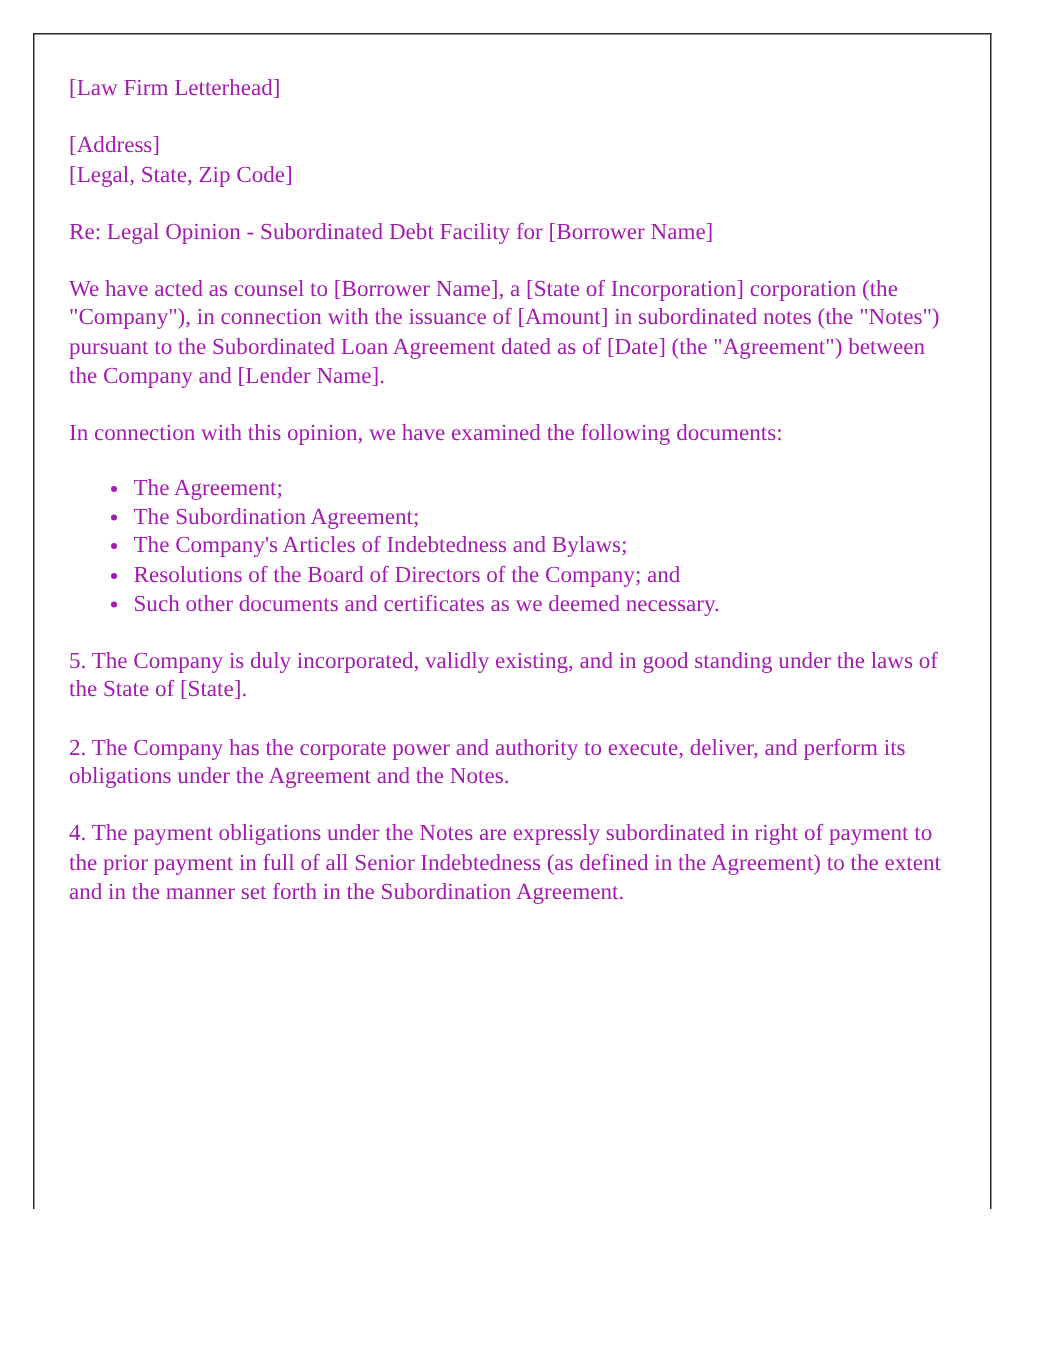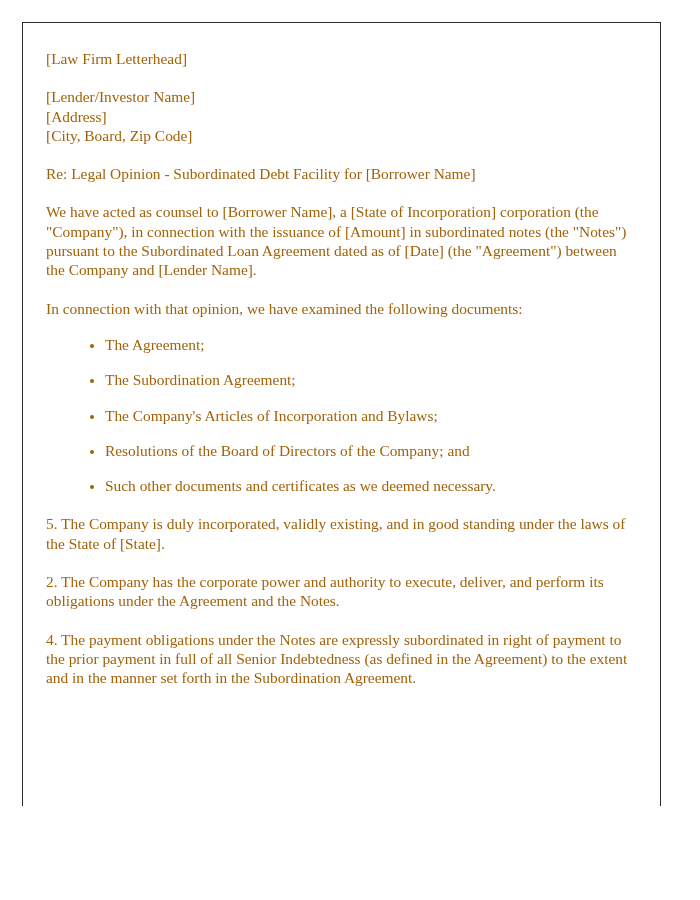--- a/index.html
+++ b/index.html
@@ -20,40 +20,40 @@
     width: 639px;
     height: 784px;
     border: 1px solid #2b2b2b;
     border-bottom: none;
     box-sizing: border-box;
     background: #ffffff;
     overflow: hidden;
   }
   #content {
     padding: 26px 25px 0 23px;
-    color: #a16207;
+    color: #a21caf;
     font-size: 15.4px;
     line-height: 19.3px;
   }
   .block {
     margin: 0 0 19px 0;
   }
   .block:last-child {
     margin-bottom: 0;
   }
   .addr-line {
     margin: 0;
   }
   ul.doclist {
     margin: 17px 0 19px 0;
     padding-left: 43px;
     list-style-type: disc;
   }
   ul.doclist li {
-    margin: 16px;
+    margin: 0;
     padding: 0;
   }
   ul.doclist li::marker {
     font-size: 13px;
   }
   p {
     margin: 0;
     text-align: left;
   }
 </style>
@@ -62,40 +62,39 @@
 
 <div id="page">
   <div id="content">
 
     <div class="block">
       <p>[Law Firm Letterhead]</p>
     </div>
 
 
     <div class="block">
-      <p class="addr-line">[Lender/Investor Name]</p>
       <p class="addr-line">[Address]</p>
-      <p class="addr-line">[City, Board, Zip Code]</p>
+      <p class="addr-line">[Legal, State, Zip Code]</p>
     </div>
 
     <div class="block">
       <p>Re: Legal Opinion - Subordinated Debt Facility for [Borrower Name]</p>
     </div>
 
 
     <div class="block">
       <p>We have acted as counsel to [Borrower Name], a [State of Incorporation] corporation (the "Company"), in connection with the issuance of [Amount] in subordinated notes (the "Notes") pursuant to the Subordinated Loan Agreement dated as of [Date] (the "Agreement") between the Company and [Lender Name].</p>
     </div>
 
     <div>
-      <p>In connection with that opinion, we have examined the following documents:</p>
+      <p>In connection with this opinion, we have examined the following documents:</p>
       <ul class="doclist">
         <li>The Agreement;</li>
         <li>The Subordination Agreement;</li>
-        <li>The Company's Articles of Incorporation and Bylaws;</li>
+        <li>The Company's Articles of Indebtedness and Bylaws;</li>
         <li>Resolutions of the Board of Directors of the Company; and</li>
         <li>Such other documents and certificates as we deemed necessary.</li>
       </ul>
     </div>
 
 
     <div class="block">
       <p>5. The Company is duly incorporated, validly existing, and in good standing under the laws of the State of [State].</p>
     </div>
 

